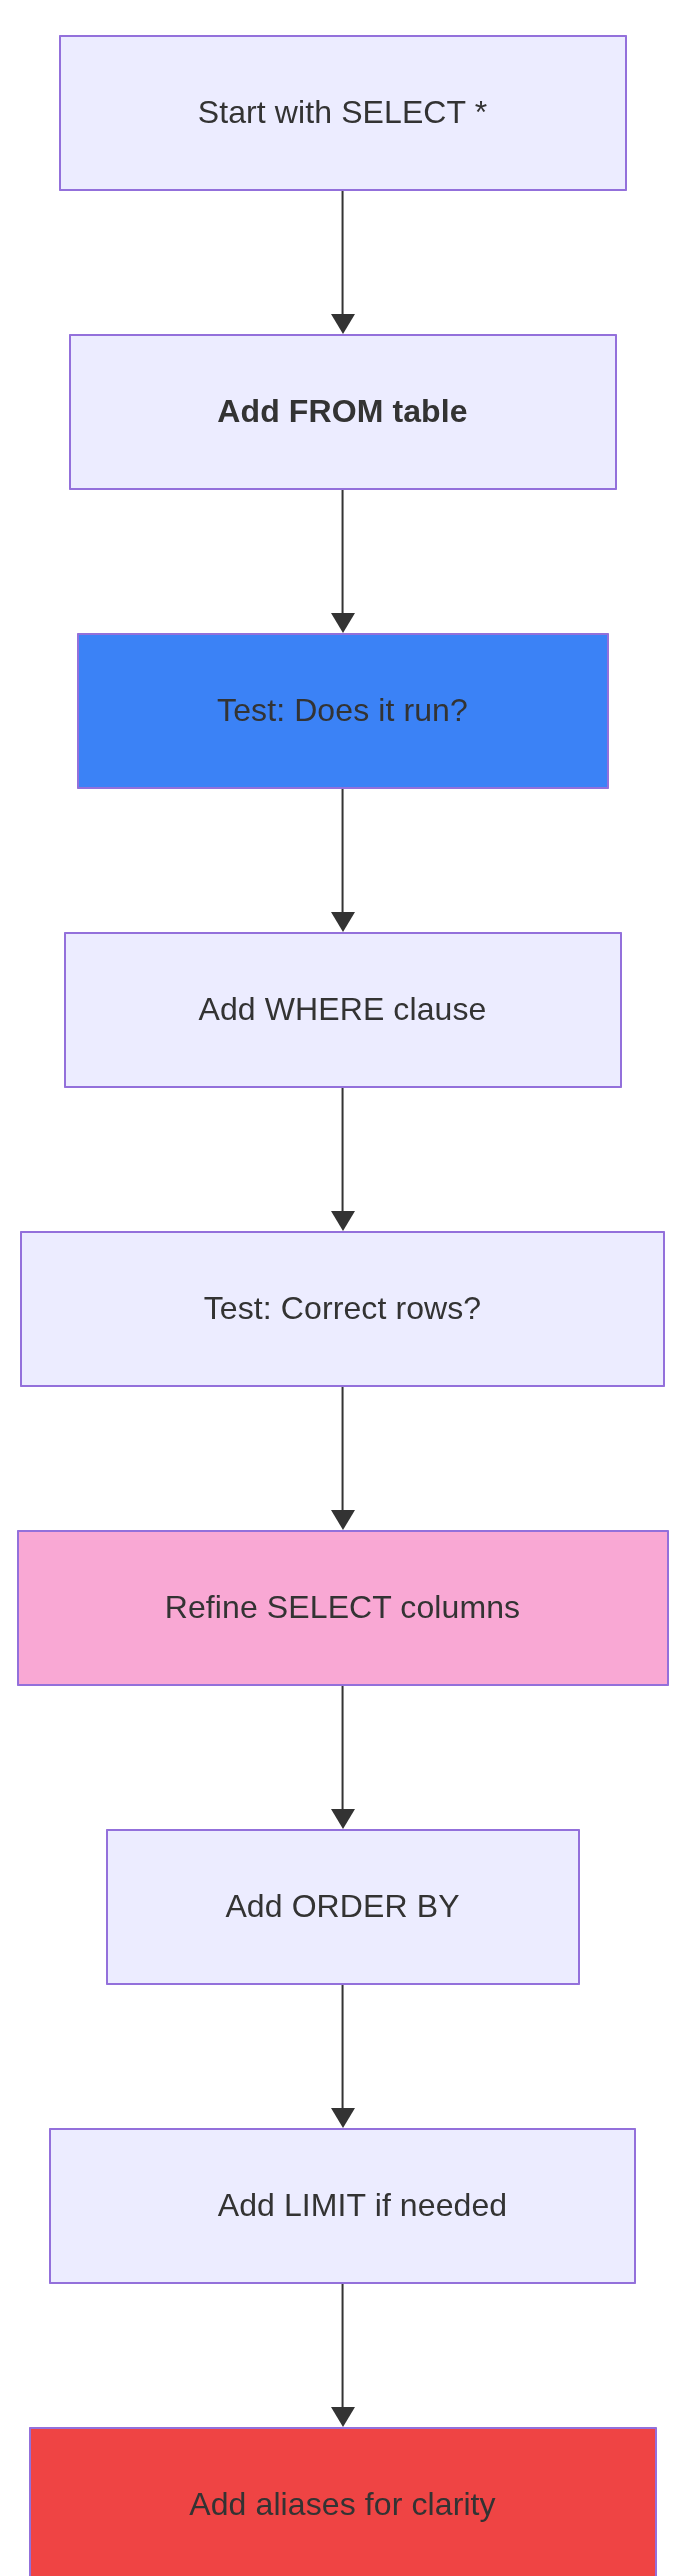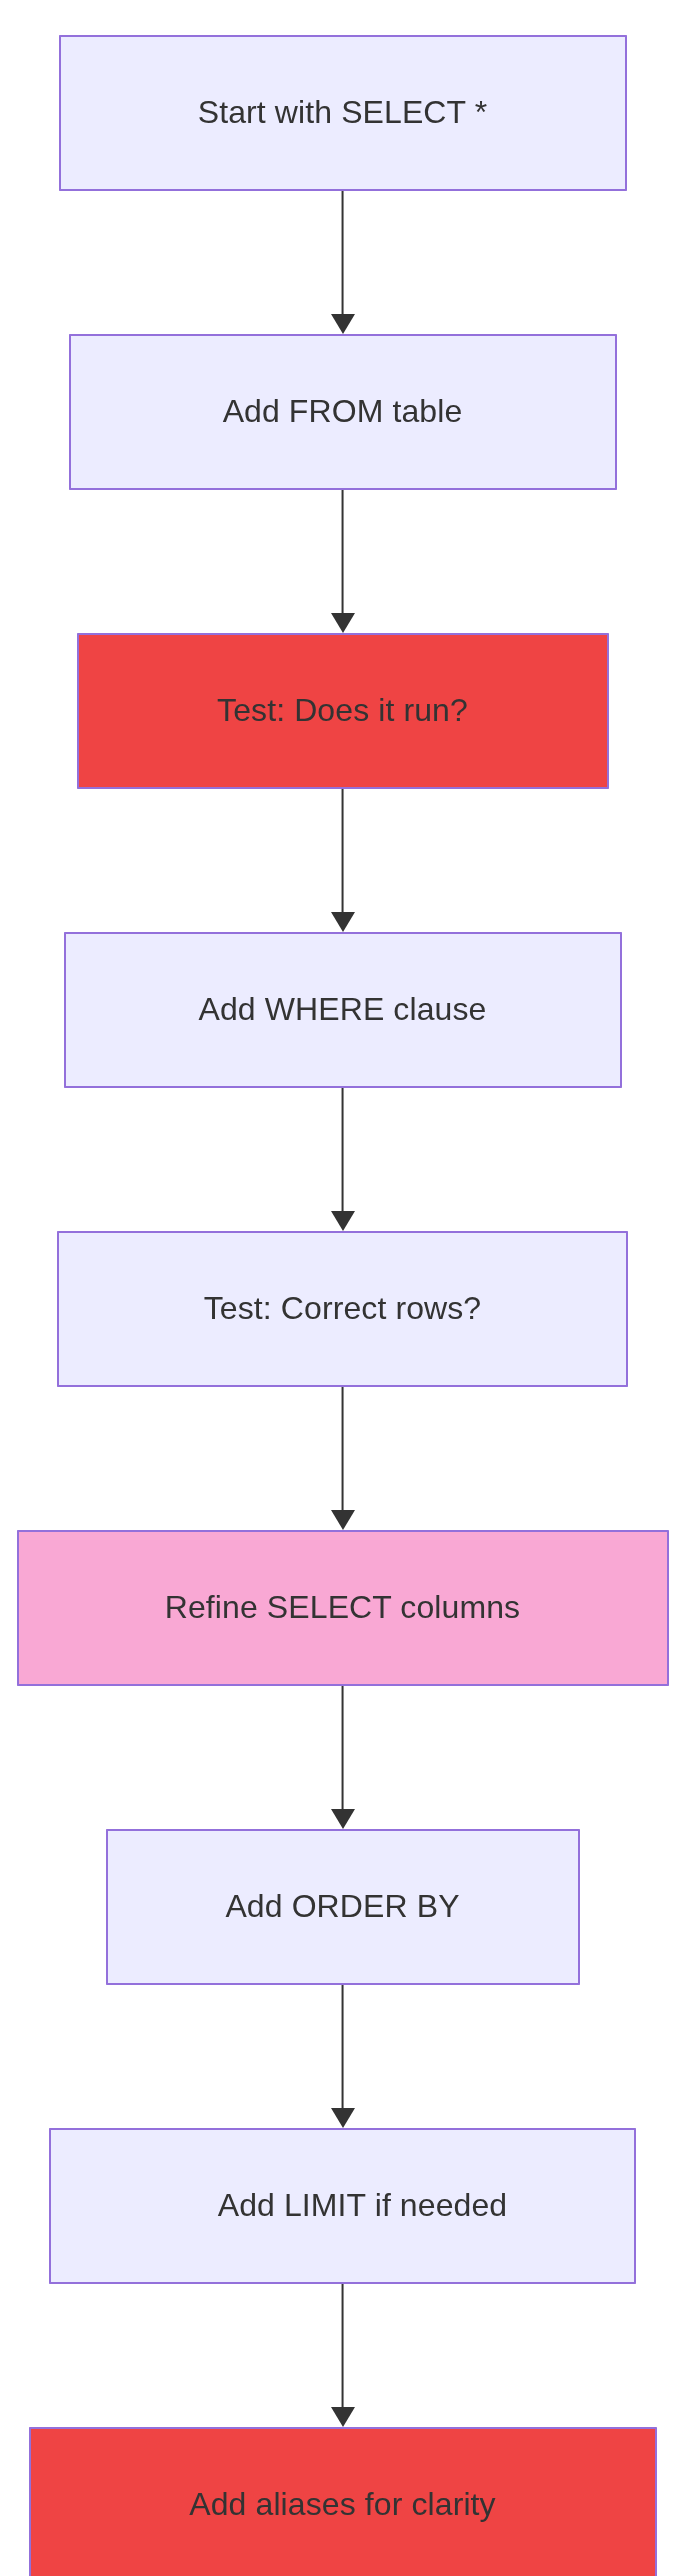--- a/index.html
+++ b/index.html
@@ -92,48 +92,48 @@
 
     <div class="node" style="width: 568px; background: rgb(236, 236, 255); border-color: rgb(147, 112, 219);">
       <span class="node-label" style="color: rgb(51, 51, 51);">Start with SELECT *</span>
     </div>
 
     <div class="edge">
       <div class="edge-line" style="background: rgb(51, 51, 51);"></div>
       <div class="edge-arrowhead" style="border-top-color: rgb(51, 51, 51);"></div>
     </div>
 
-    <div class="node" style="width: 548px; background: rgb(236, 236, 255); border-color: rgb(147, 112, 219);">
+    <div class="node" style="width: 548px; background: rgb(236, 236, 255); border-color: rgb(147, 112, 219); font-weight: bold;">
       <span class="node-label" style="color: rgb(51, 51, 51);">Add FROM table</span>
     </div>
 
     <div class="edge">
       <div class="edge-line" style="background: rgb(51, 51, 51);"></div>
       <div class="edge-arrowhead" style="border-top-color: rgb(51, 51, 51);"></div>
     </div>
 
-    <div class="node" style="width: 532px; background: #ef4444; border-color: rgb(147, 112, 219);">
+    <div class="node" style="width: 532px; background: #3b82f6; border-color: rgb(147, 112, 219);">
       <span class="node-label" style="color: rgb(51, 51, 51);">Test: Does it run?</span>
     </div>
 
     <div class="edge">
       <div class="edge-line" style="background: rgb(51, 51, 51);"></div>
       <div class="edge-arrowhead" style="border-top-color: rgb(51, 51, 51);"></div>
     </div>
 
     <div class="node" style="width: 558px; background: rgb(236, 236, 255); border-color: rgb(147, 112, 219); justify-content: center;">
       <span class="node-label" style="color: rgb(51, 51, 51);">Add WHERE clause</span>
     </div>
 
     <div class="edge">
       <div class="edge-line" style="background: rgb(51, 51, 51);"></div>
       <div class="edge-arrowhead" style="border-top-color: rgb(51, 51, 51);"></div>
     </div>
 
-    <div class="node" style="width: 571px; background: rgb(236, 236, 255); border-color: rgb(147, 112, 219); align-items: center;">
+    <div class="node" style="width: 645px; background: rgb(236, 236, 255); border-color: rgb(147, 112, 219); align-items: center;">
       <span class="node-label" style="color: rgb(51, 51, 51);">Test: Correct rows?</span>
     </div>
 
     <div class="edge">
       <div class="edge-line" style="background: rgb(51, 51, 51);"></div>
       <div class="edge-arrowhead" style="border-top-color: rgb(51, 51, 51);"></div>
     </div>
 
     <div class="node" style="width: 652px; background: #f9a8d4; border-color: rgb(147, 112, 219);">
       <span class="node-label" style="color: rgb(51, 51, 51);">Refine SELECT columns</span>

